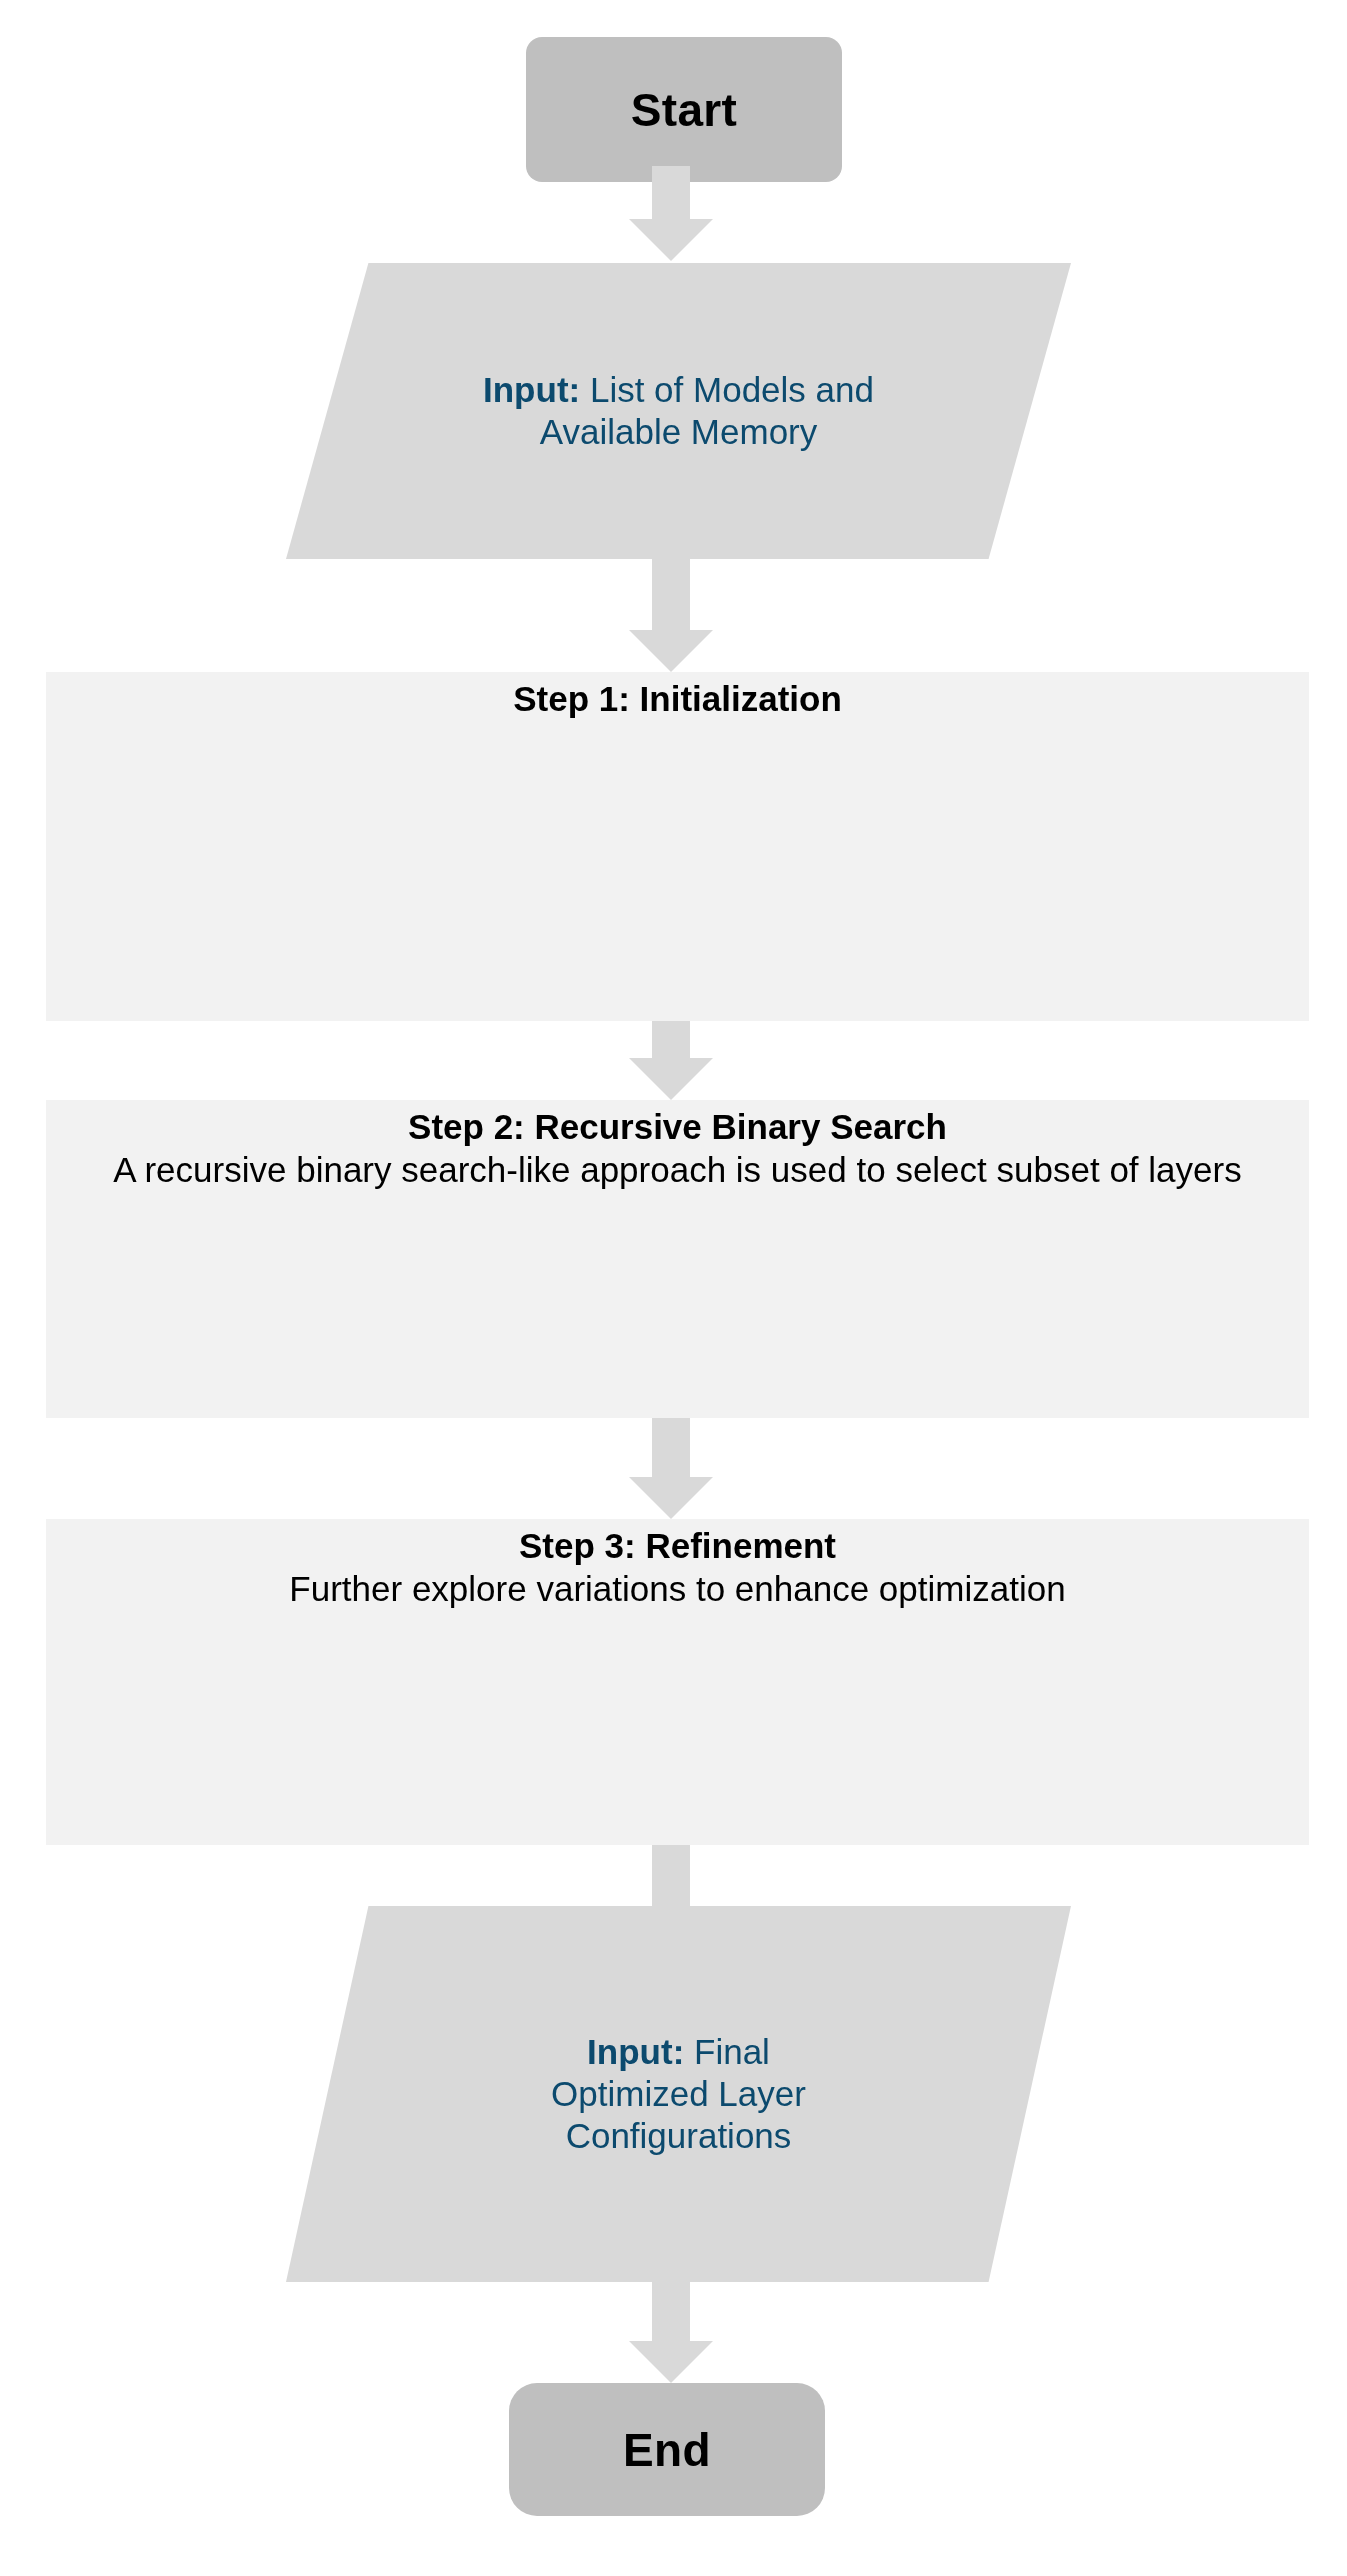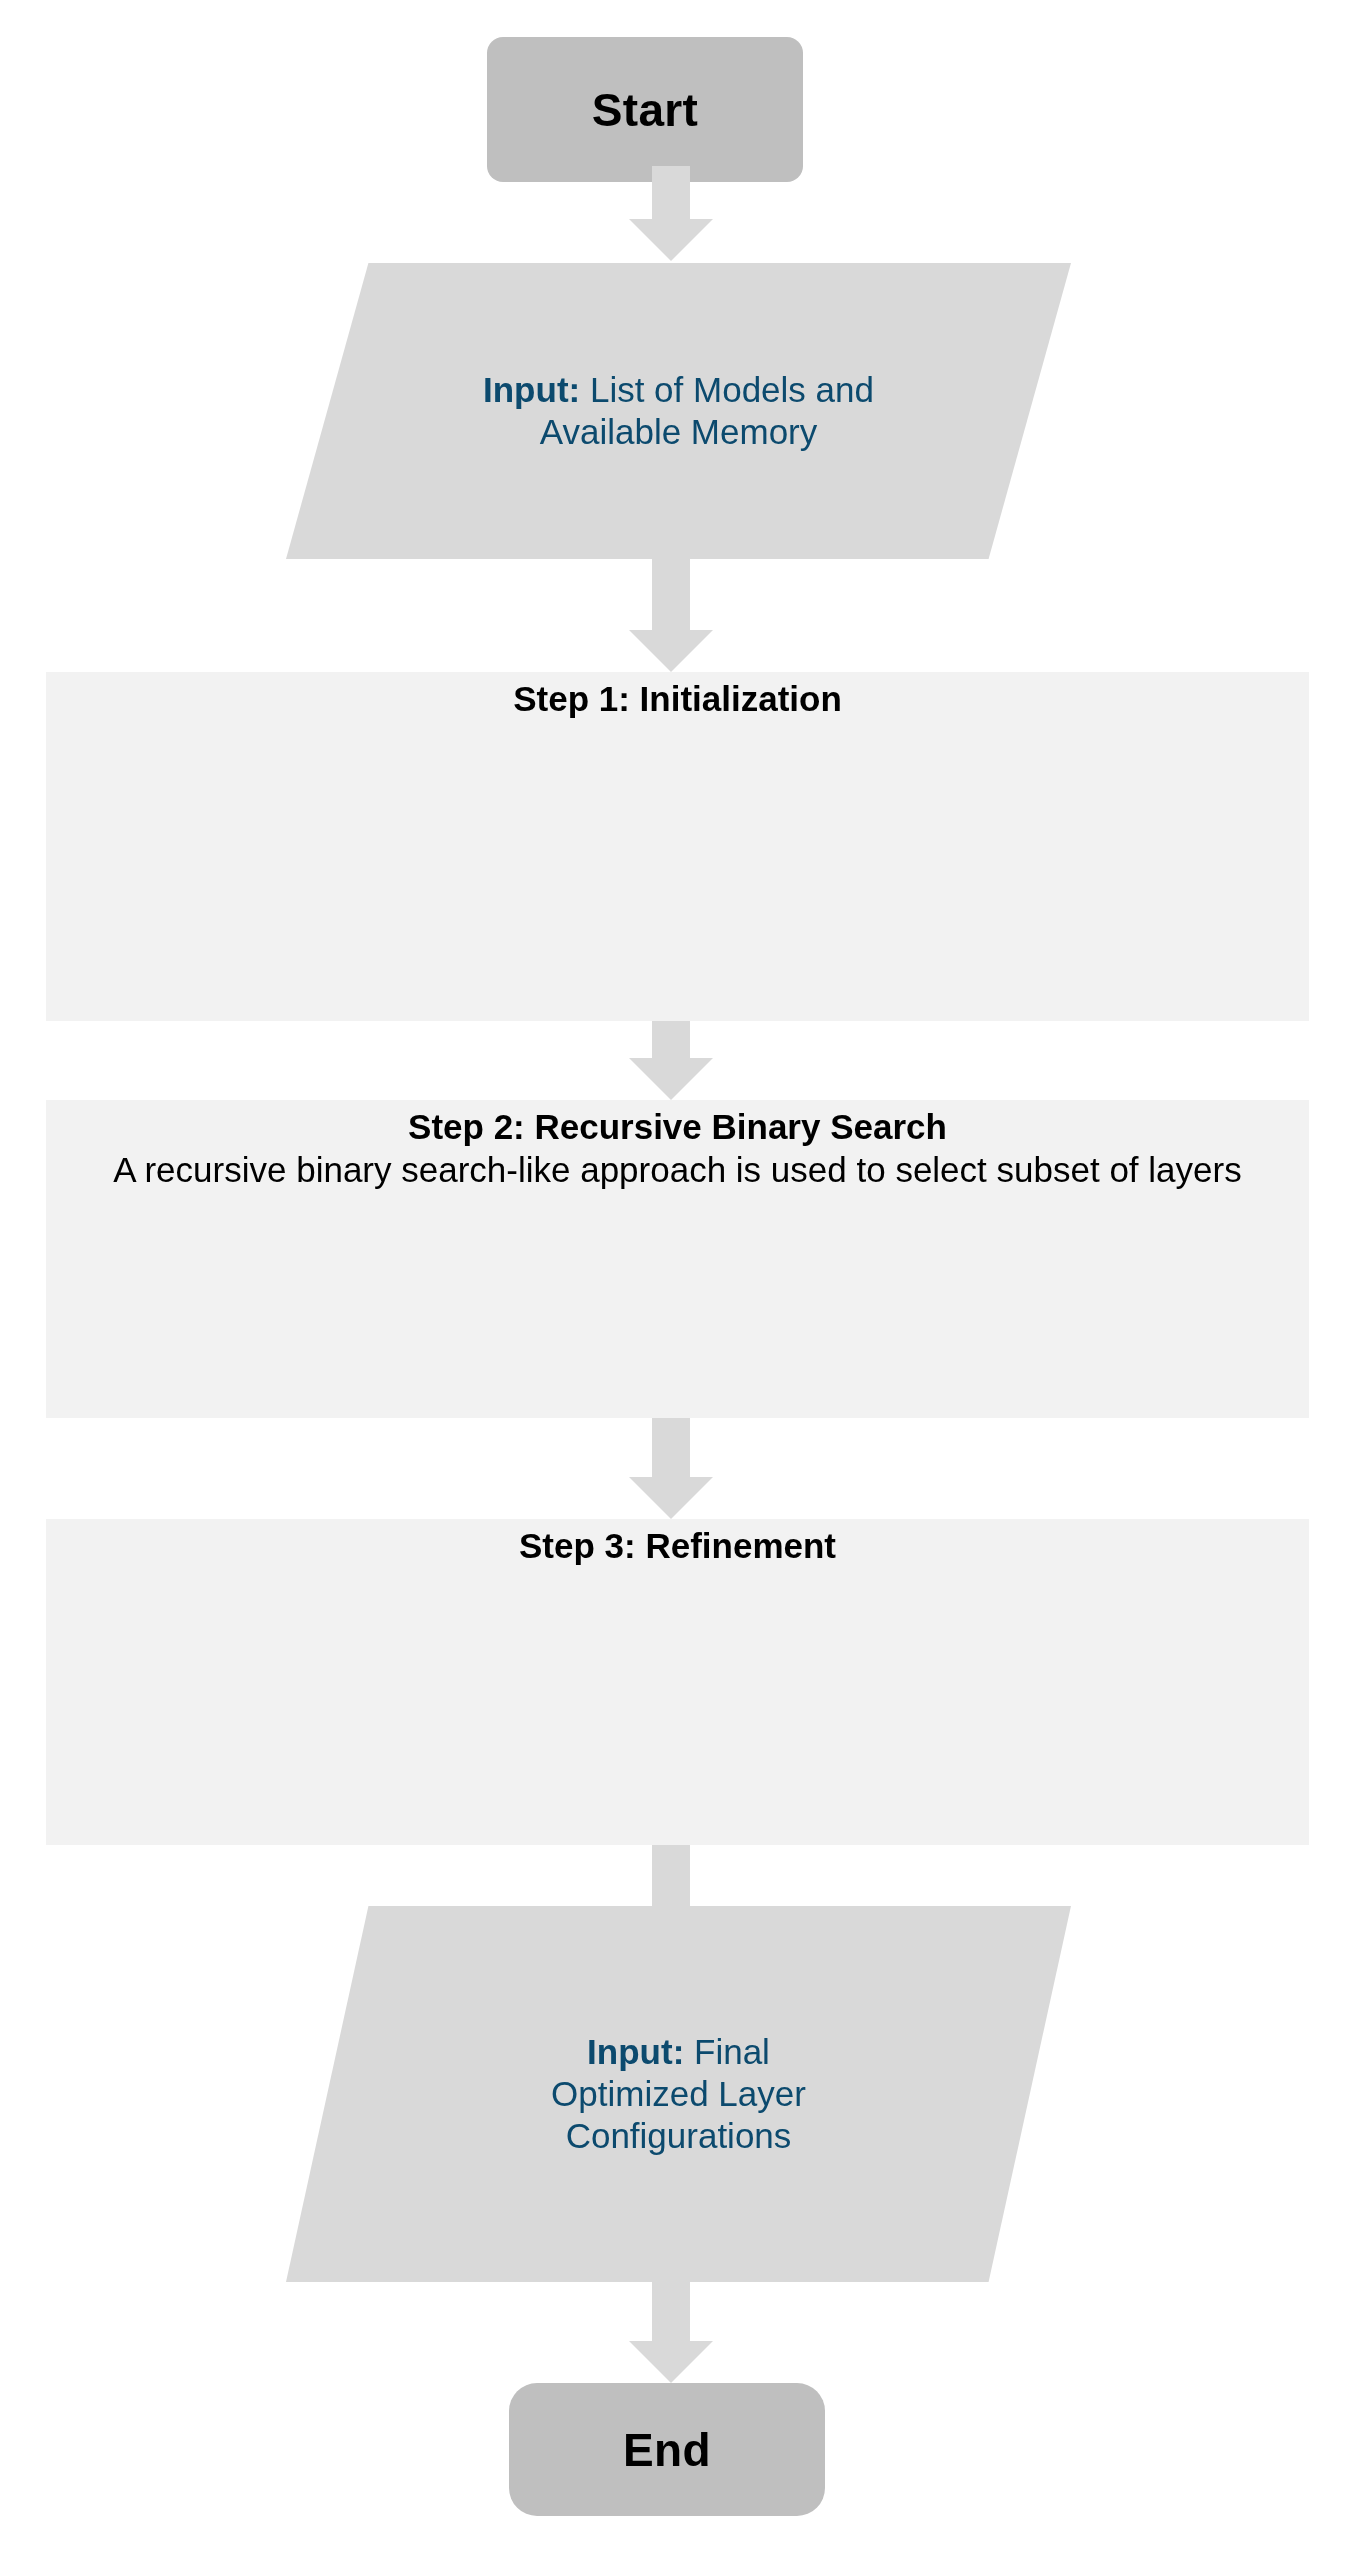--- a/index.html
+++ b/index.html
@@ -109,21 +109,21 @@
     border-left: 42px solid transparent;
     border-right: 42px solid transparent;
     border-top: 42px solid #d9d9d9;
   }
 </style>
 </head>
 <body>
 
 <div id="flowchart">
 
-  <div class="terminator" style="left:487px; top:37px; width:316px; height:145px;">
+  <div class="terminator" style="left:526px; top:37px; width:316px; height:145px;">
     <span>Start</span>
   </div>
 
   <div class="arrow" style="left:629px; top:166px; width:83px; height:95px;">
     <div class="shaft" style="height:56px;"></div>
     <div class="head"></div>
   </div>
 
   <div class="io-wrap" style="left:286px; top:263px; width:785px; height:296px;">
     <div class="io-shape"></div>
@@ -153,20 +153,21 @@
     <div class="body" style="max-width:1172px;">A recursive binary search-like approach is used to select subset of layers</div>
   </div>
 
   <div class="arrow" style="left:629px; top:1418px; width:83px; height:101px;">
     <div class="shaft" style="height:62px;"></div>
     <div class="head"></div>
   </div>
 
   <div class="process" style="left:46px; top:1519px; width:1263px; height:326px;">
     <div class="heading">Step 3: Refinement</div>
+    <div class="body" style="max-width:794px;">Further explore variations to enhance optimization</div>
   </div>
 
   <div class="arrow" style="left:629px; top:1845px; width:83px; height:109px;">
     <div class="shaft" style="height:70px;"></div>
     <div class="head"></div>
   </div>
 
   <div class="io-wrap" style="left:286px; top:1906px; width:785px; height:376px;">
     <div class="io-shape"></div>
     <div class="io-text">

